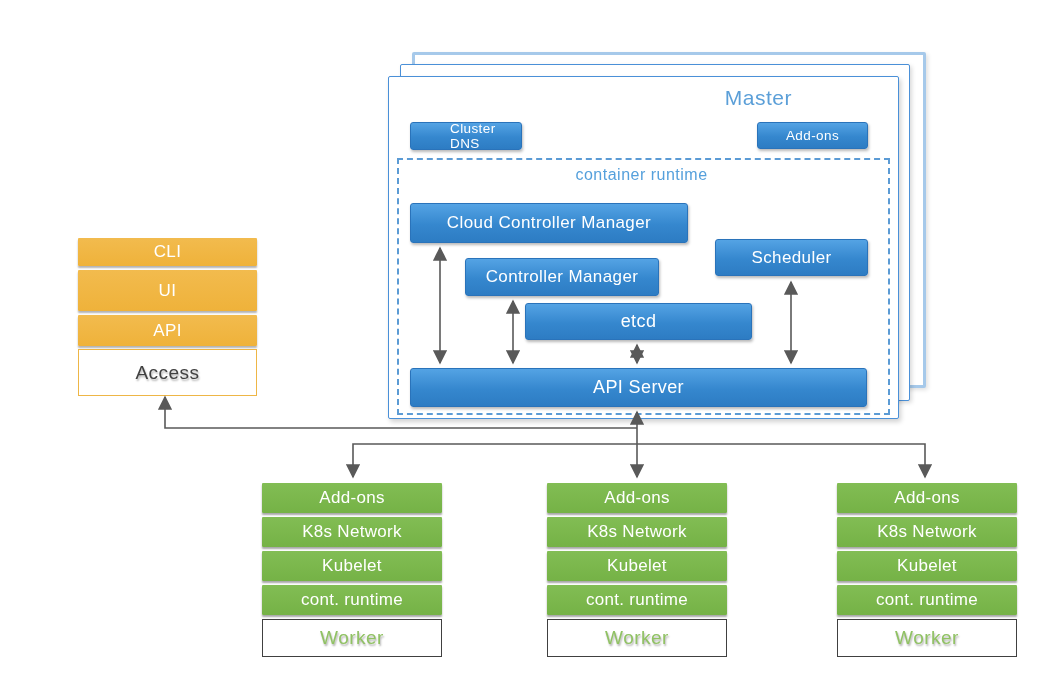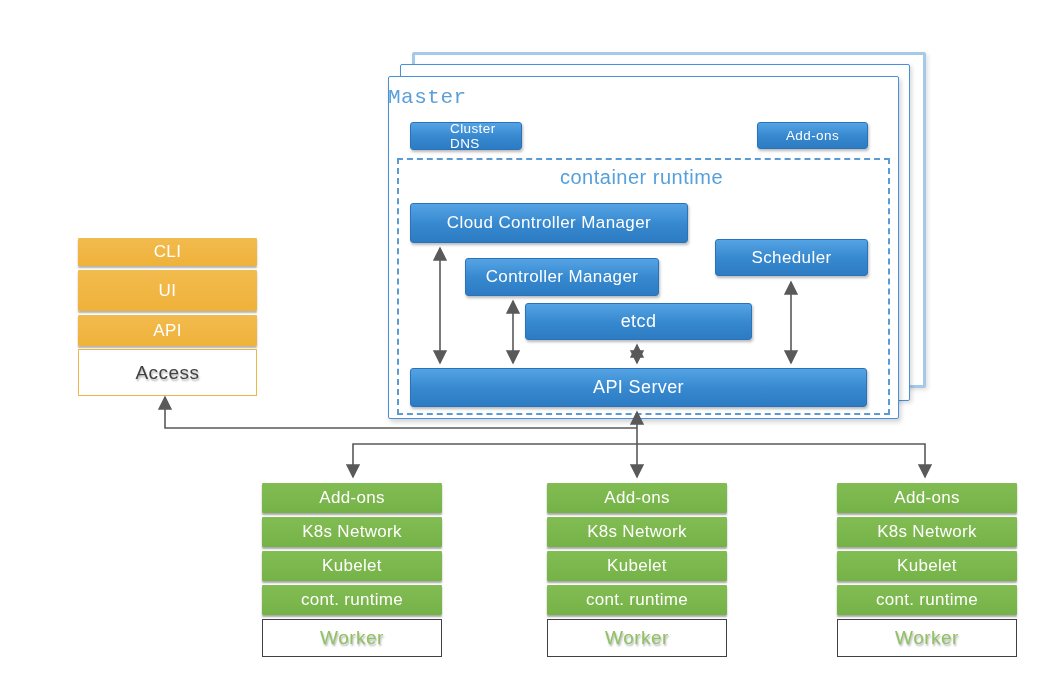--- a/index.html
+++ b/index.html
@@ -5,26 +5,26 @@
   html,body{margin:0;padding:0;background:#ffffff;}
   .canvas{
     position:relative;width:1040px;height:690px;background:#ffffff;overflow:hidden;
     font-family:"Liberation Sans","DejaVu Sans",sans-serif;
   }
   
   .layer{position:absolute;background:#ffffff;border:1px solid #4a90d8;border-radius:2px;}
   .layer-back{left:412px;top:52px;width:508px;height:330px;border:3px solid #a6c9ea;box-shadow:2px 2px 4px rgba(0,0,0,.12);}
   .layer-mid{left:400px;top:64px;width:508px;height:335px;box-shadow:2px 2px 4px rgba(0,0,0,.15);}
   .layer-front{left:388px;top:76px;width:509px;height:341px;box-shadow:2px 3px 5px rgba(0,0,0,.18);}
-  .master-title{position:absolute;left:388px;top:86px;width:404px;text-align:left;
-    color:#5b9fd8;font-size:21px;letter-spacing:.5px;font-family:Liberation Mono, monospace;}
+  .master-title{position:absolute;left:388px;top:86px;width:404px;text-align:right;
+    color:#5b9fd8;font-size:21px;letter-spacing:.5px;}
   .dashed-box{position:absolute;left:397px;top:158px;width:489px;height:253px;
     border:2px dashed #5b9bd5;background:transparent;}
   .cr-title{position:absolute;left:397px;top:166px;width:489px;text-align:center;
-    color:#55a0dc;font-size:20px;letter-spacing:.5px;}
+    color:#55a0dc;font-size:16px;letter-spacing:.5px;}
   
   .blue{position:absolute;display:flex;align-items:center;justify-content:center;
     color:#ffffff;border-radius:3px;border:1px solid #2a73ba;box-sizing:border-box;
     background:linear-gradient(180deg,#54a3e4 0%,#3587ce 55%,#2d7cc3 100%);
     box-shadow:1px 2px 3px rgba(0,0,0,.28);letter-spacing:.4px;}
   .btn-dns{left:410px;top:122px;width:112px;height:28px;font-size:13.5px;padding-left:39px;}
   .btn-addons{left:757px;top:122px;width:111px;height:27px;font-size:13.5px;}
   .node-ccm{left:410px;top:203px;width:278px;height:40px;font-size:17px;}
   .node-cm{left:465px;top:258px;width:194px;height:38px;font-size:17px;}
   .node-sched{left:715px;top:239px;width:153px;height:37px;font-size:17px;}

